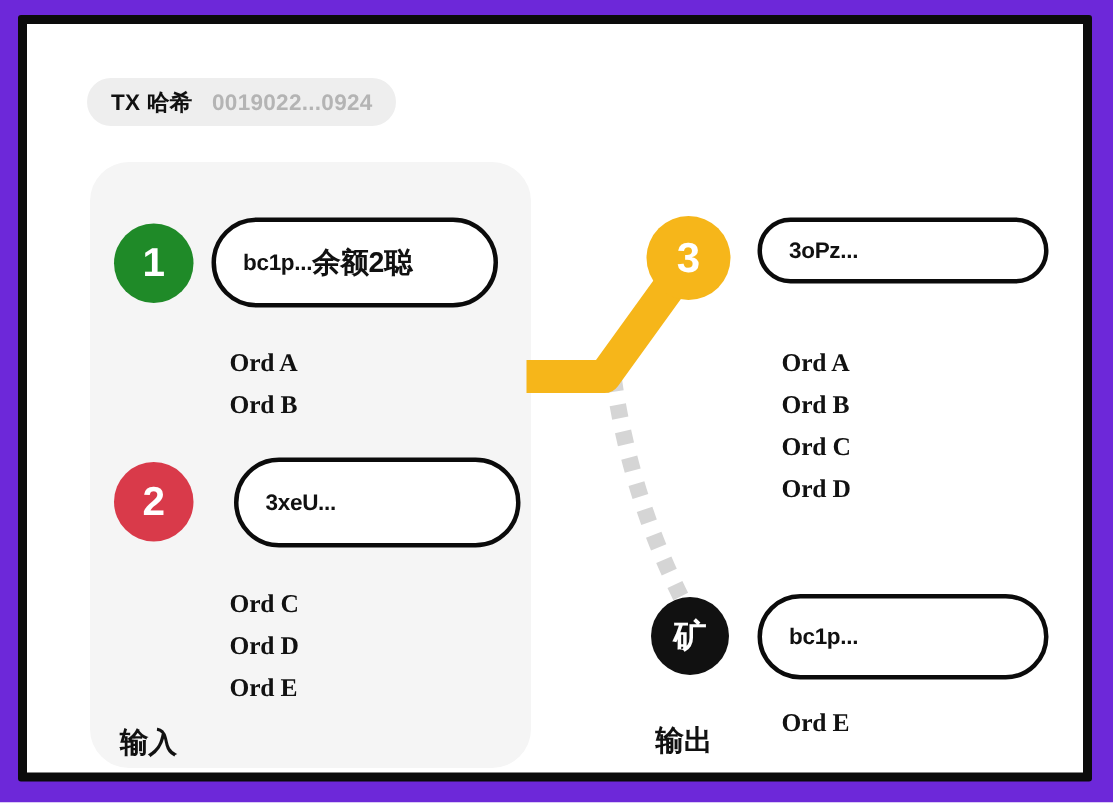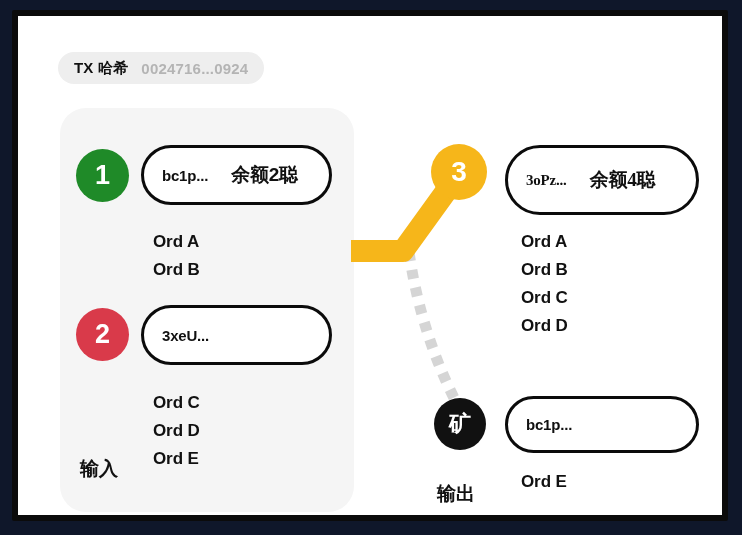--- a/index.html
+++ b/index.html
@@ -1,21 +1,21 @@
 <!DOCTYPE html>
 <html><head>
 <meta charset="utf-8">
 <style>
   html,body{margin:0;padding:0;background:#ffffff;}
   body{
     width:742px;height:535px;
     font-family:"Liberation Sans","DejaVu Sans",sans-serif;
     -webkit-font-smoothing:antialiased;
   }
-  #stage{position:relative;width:742px;height:535px;overflow:hidden;background:#0f172a;}
+  #stage{position:relative;width:742px;height:535px;overflow:hidden;background:#6d28d9;}
 
   
   .card{
     position:absolute;
     left:12px;top:10px;
     width:716px;height:511px;
     box-sizing:border-box;
     border:6px solid #0b0b0b;
     background:#ffffff;
     border-radius:2px;
@@ -71,25 +71,25 @@
     border-radius:999px;
     display:flex;align-items:center;
     white-space:nowrap;
   }
   .capsule .addr{
     font-size:15px;font-weight:bold;color:#111;
     letter-spacing:-.2px;
   }
   .capsule .bal{
     font-size:19px;font-weight:bold;color:#111;
-    margin-left:23px;letter-spacing:-.2px;
+    margin-left:0;letter-spacing:-.2px;
   }
 
   
-  .ordlist{position:absolute;}
+  .ordlist{position:absolute;font-family:Liberation Serif, serif;}
   .ordlist .ord{
     font-size:17px;font-weight:bold;color:#111;
     line-height:28px;letter-spacing:-.1px;
     white-space:nowrap;
   }
 
   
   .caption{
     position:absolute;
     font-size:19px;font-weight:bold;color:#111;
@@ -101,64 +101,63 @@
 </style>
 </head>
 <body>
 
 <div id="stage">
 
   <div class="card">
 
     <div class="txpill">
       <span class="lbl">TX 哈希</span>
-      <span class="val">0024716...0924</span>
+      <span class="val">0019022...0924</span>
     </div>
 
     <div class="inpanel"></div>
 
     <div class="circle c-green" style="left:58px;top:133px;width:53px;height:53px;font-size:27px;">
       <span>1</span>
     </div>
     <div class="capsule" style="left:123px;top:129px;width:191px;height:60px;padding:0 18px;">
       <span class="addr">bc1p...</span>
       <span class="bal">余额2聪</span>
     </div>
     <div class="ordlist" style="left:135px;top:212px;">
       <div class="ord">Ord A</div>
       <div class="ord">Ord B</div>
     </div>
 
     <div class="circle c-red" style="left:58px;top:292px;width:53px;height:53px;font-size:27px;">
       <span>2</span>
     </div>
-    <div class="capsule" style="left:123px;top:289px;width:191px;height:60px;padding:0 18px;gap:18px;">
+    <div class="capsule" style="left:138px;top:289px;width:191px;height:60px;padding:0 18px;gap:18px;">
       <span class="addr">3xeU...</span>
     </div>
     <div class="ordlist" style="left:135px;top:373px;">
       <div class="ord">Ord C</div>
       <div class="ord">Ord D</div>
       <div class="ord">Ord E</div>
     </div>
 
-    <div class="caption" style="left:62px;top:440px;">输入</div>
+    <div class="caption" style="left:62px;top:466px;">输入</div>
 
     <svg class="links" viewBox="0 0 742 535">
 
       <path d="M 391 236 C 400 300 420 350 436 382" fill="none" stroke="#d5d5d5" stroke-width="11" stroke-linecap="butt" stroke-dasharray="9 9"></path>
 
       <path d="M 333 235 L 385 235 L 437 163" fill="none" stroke="#f6b61a" stroke-width="22" stroke-linejoin="round" stroke-linecap="butt"></path>
     </svg>
 
     <div class="circle c-yellow" style="left:413px;top:128px;width:56px;height:56px;font-size:28px;">
       <span>3</span>
     </div>
-    <div class="capsule" style="left:487px;top:129px;width:194px;height:70px;padding:0 18px;font-family:Liberation Serif, serif;">
+    <div class="capsule" style="left:487px;top:129px;width:194px;height:44px;padding:0 18px;">
       <span class="addr">3oPz...</span>
-      <span class="bal">余额4聪</span>
     </div>
     <div class="ordlist" style="left:503px;top:212px;">
       <div class="ord">Ord A</div>
       <div class="ord">Ord B</div>
       <div class="ord">Ord C</div>
       <div class="ord">Ord D</div>
     </div>
 
     <div class="circle c-black" style="left:416px;top:382px;width:52px;height:52px;font-size:22px;">
       <span>矿</span>

